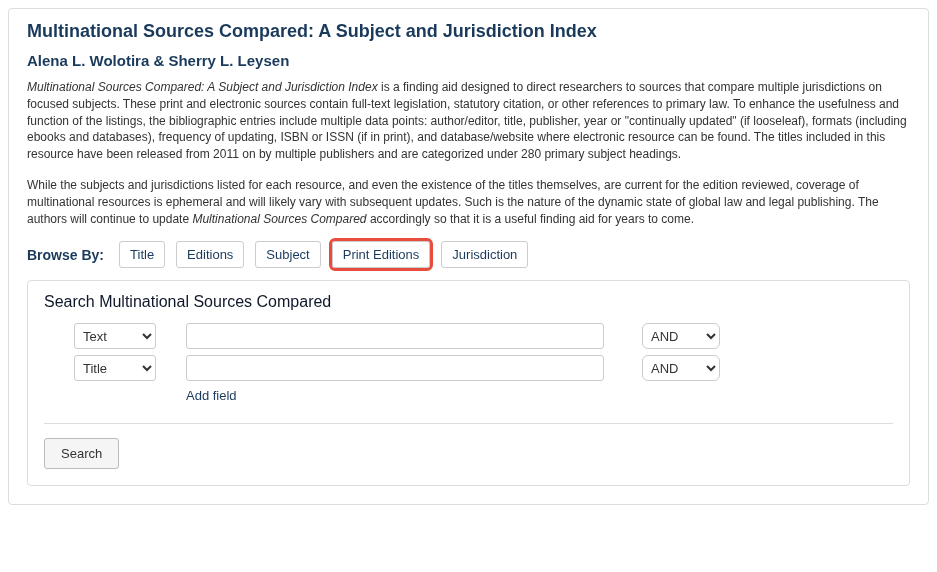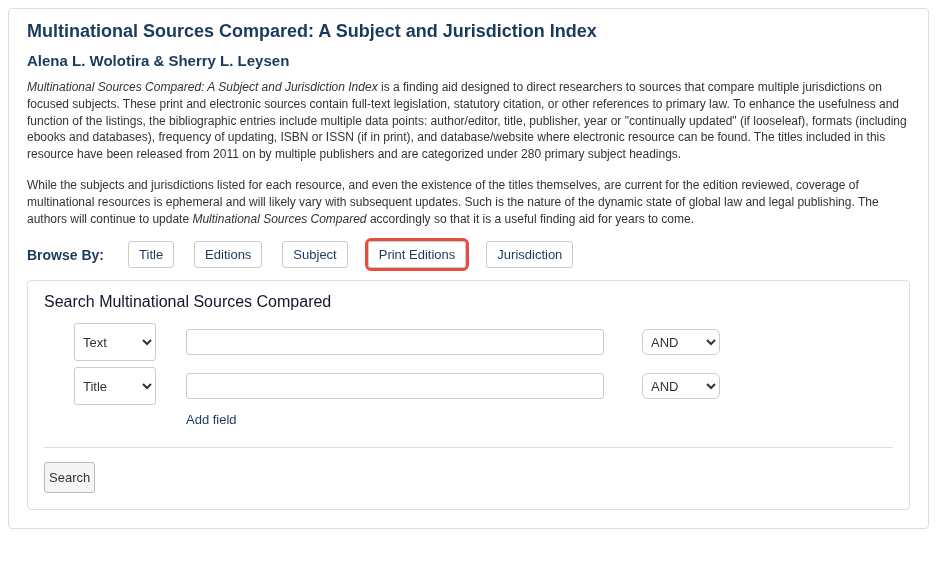--- a/index.html
+++ b/index.html
@@ -37,21 +37,21 @@
       font-size: 12px;
       line-height: 1.4;
       margin-bottom: 14px;
     }
     .description .ital {
       font-style: italic;
     }
     .browse-row {
       display: flex;
       align-items: center;
-      gap: 20px;
+      gap: 11px;
       margin-bottom: 12px;
     }
     .browse-label {
       color: #1a3a5c;
       font-weight: bold;
       font-size: 14px;
       margin-right: 4px;
     }
     .browse-btn {
       background: #fff;
@@ -79,21 +79,21 @@
     }
     .search-row {
       display: flex;
       align-items: center;
       gap: 30px;
       margin-bottom: 6px;
       padding-left: 30px;
     }
     .field-select {
       width: 82px;
-      height: 38px;
+      height: 26px;
       border: 1px solid #ccc;
       border-radius: 3px;
       background: #fff;
       padding: 2px 4px;
       font-size: 13px;
       color: #333;
     }
     .search-input {
       width: 418px;
       height: 26px;
@@ -125,21 +125,21 @@
     }
     .divider {
       border: none;
       border-top: 1px solid #ddd;
       margin: 20px 0 14px 0;
     }
     .search-submit {
       background: #f5f5f5;
       border: 1px solid #bbb;
       border-radius: 3px;
-      padding: 7px 4px;
+      padding: 7px 16px;
       font-size: 13px;
       color: #333;
       cursor: pointer;
     }
   </style>
 </head>
 <body>
 
 <div class="outer-panel">
   <div class="title">Multinational Sources Compared: A Subject and Jurisdiction Index</div>

